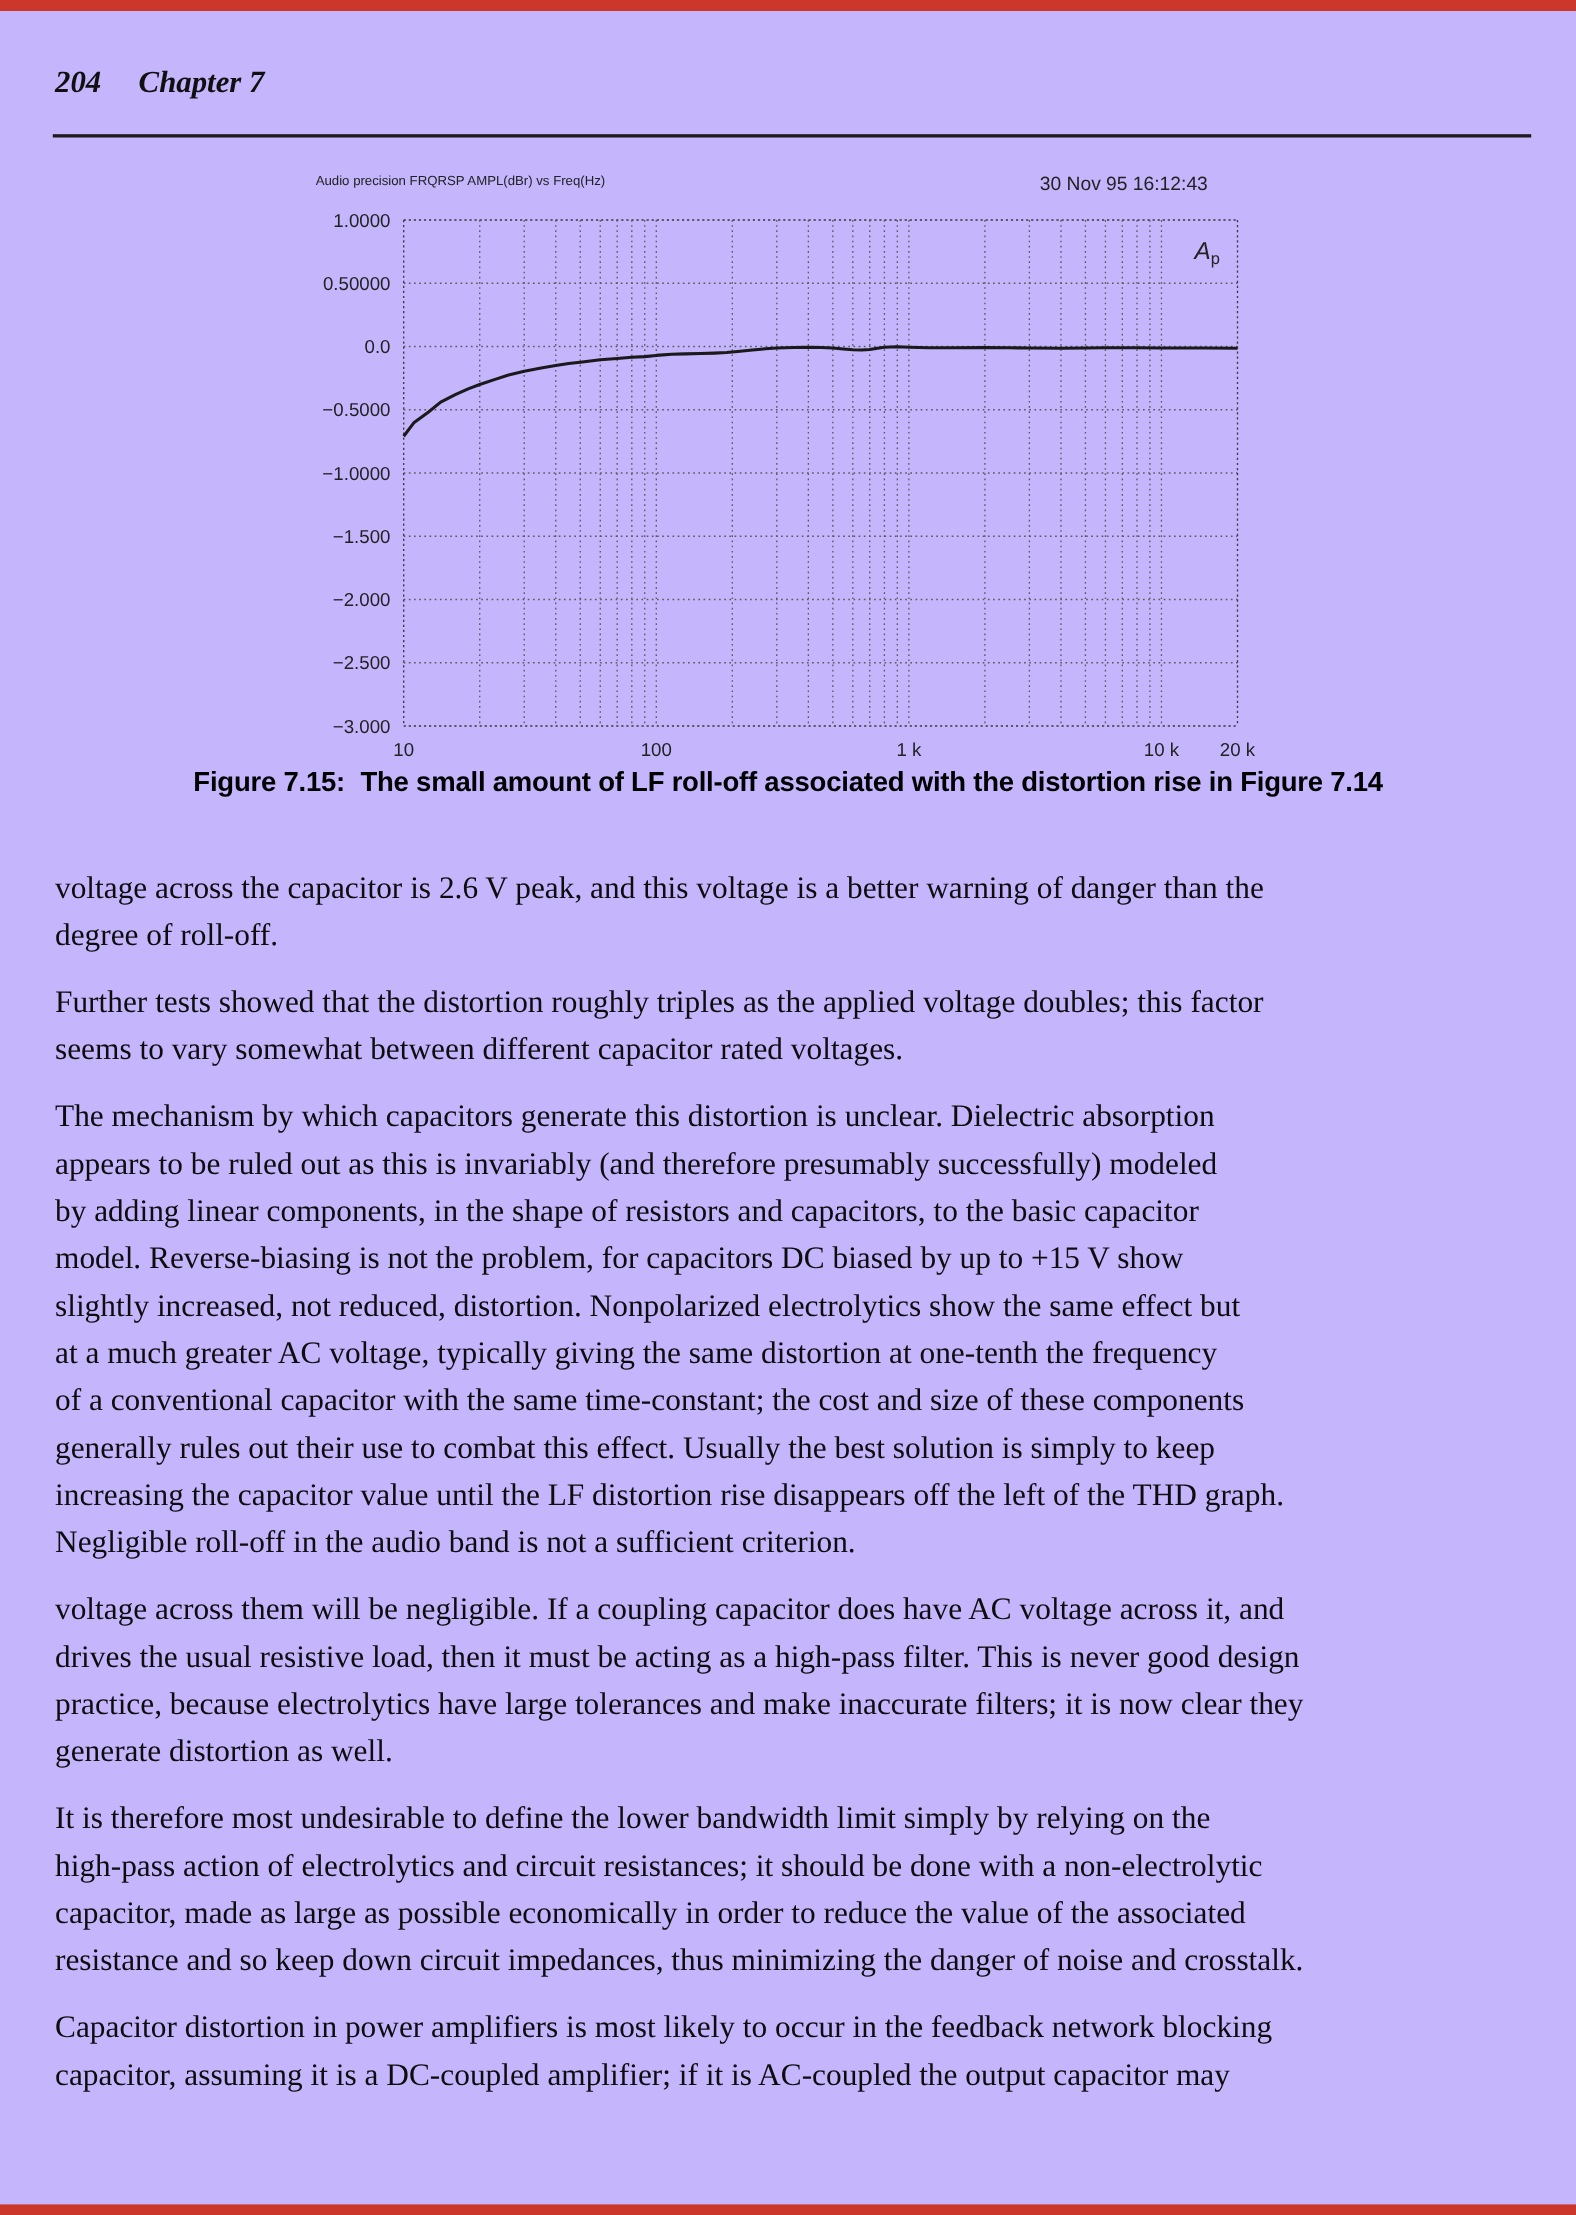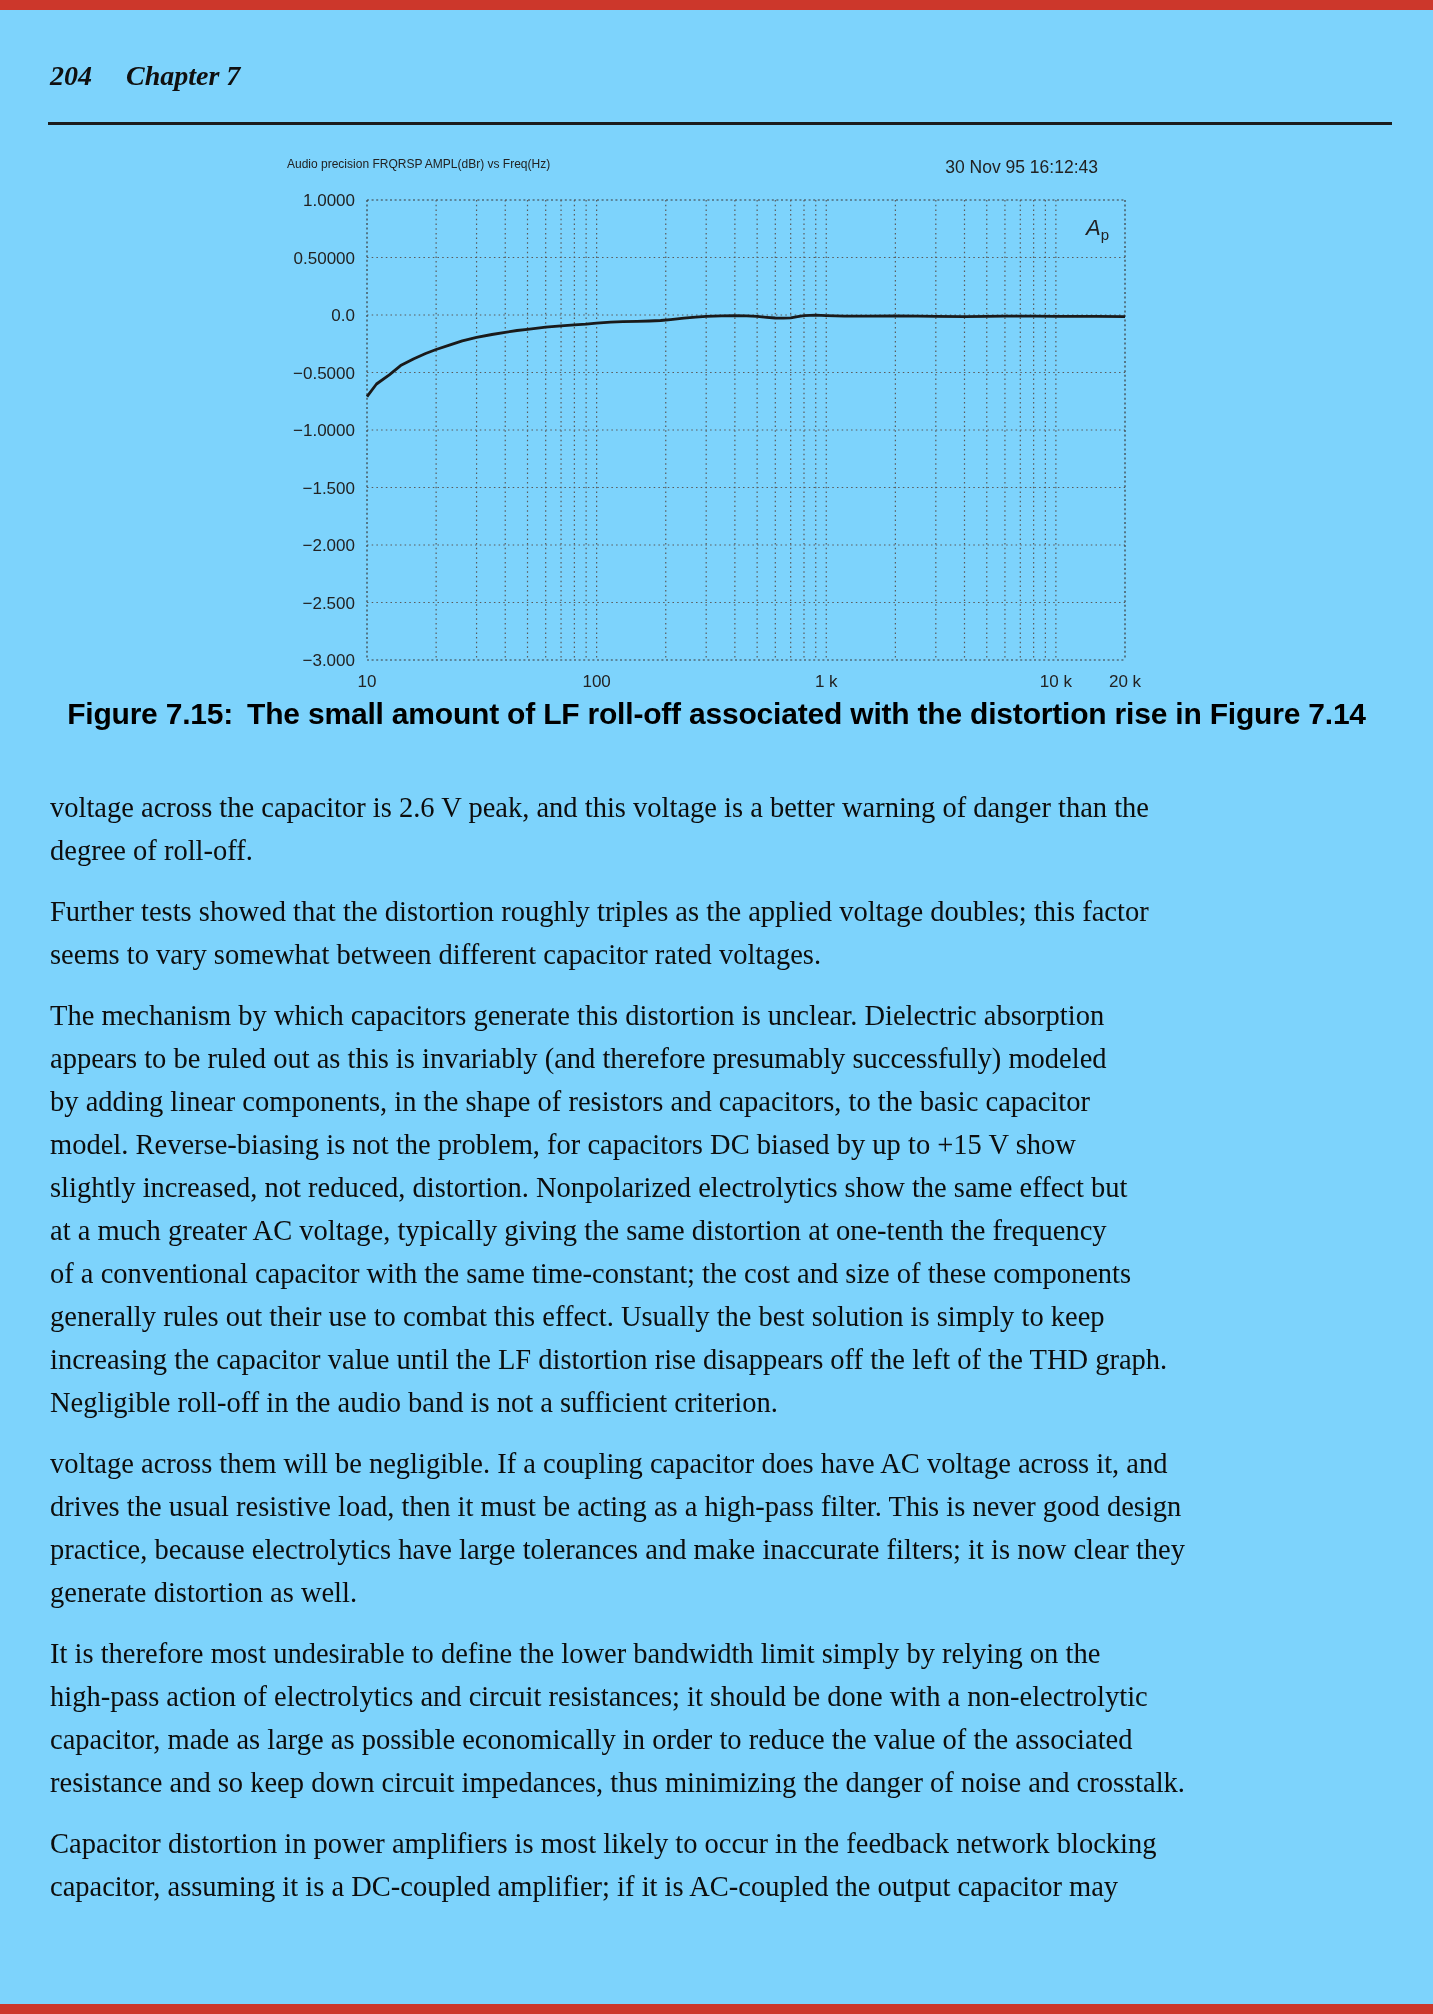--- a/index.html
+++ b/index.html
@@ -1,32 +1,32 @@
 <!DOCTYPE html>
 <html><head>
 <meta charset="utf-8">
 <style>
   html,body{margin:0;padding:0;background:#ffffff;}
-  .page{position:relative;width:1433px;height:2014px;background:#7dd3fc;overflow:hidden;
+  .page{position:relative;width:1433px;height:2014px;background:#c4b5fd;overflow:hidden;
         font-family:"Liberation Serif", serif;color:#101010;}
   .redbar{position:absolute;left:0;width:1433px;height:10px;}
   .redbar.top{top:0;}
   .redbar.bottom{top:2004px;}
   .running-header{position:absolute;left:50px;top:60px;font-family:"Liberation Serif",serif;
         font-weight:bold;font-style:italic;font-size:28px;color:#101010;}
   .running-header .chapter{margin-left:34px;}
   .rule{position:absolute;left:48px;top:122px;width:1344px;height:3px;background:#1c1c1c;}
   .chart-title{position:absolute;left:287px;top:157px;font-family:Liberation Sans, sans-serif;
         font-size:12px;color:#222;}
   .chart-timestamp{position:absolute;left:795px;top:157px;width:303px;text-align:right;
         font-family:"Liberation Sans",sans-serif;font-size:17.5px;color:#222;}
   .plot-svg{position:absolute;left:0;top:140px;}
   .plot-svg text{font-family:"Liberation Sans",sans-serif;fill:#222;}
   .caption{position:absolute;left:0;top:697px;width:1433px;text-align:center;
-        font-family:"Liberation Sans",sans-serif;font-weight:bold;font-size:30px;
+        font-family:"Liberation Sans",sans-serif;font-weight:bold;font-size:25px;
         letter-spacing:-0.2px;color:#000;}
   .caption .cap-label{margin-right:14px;}
   .body-text{position:absolute;left:50px;top:786px;width:1350px;font-size:28.5px;
         line-height:43px;color:#0d0d0d;}
   .para{margin:0 0 18px 0;}
   .line{white-space:nowrap;}
 </style>
 </head>
 <body>
 

